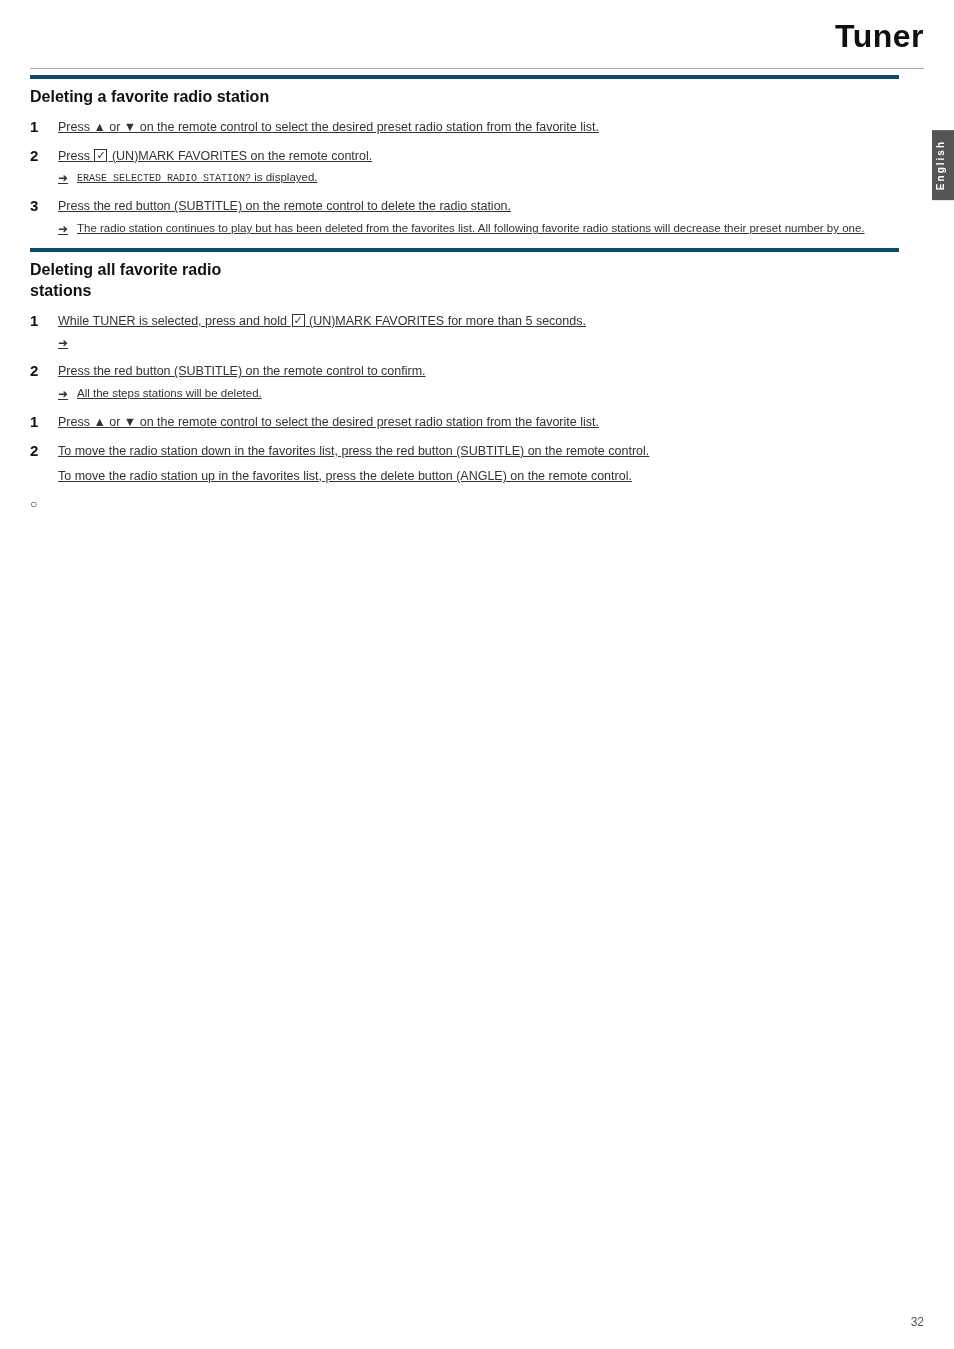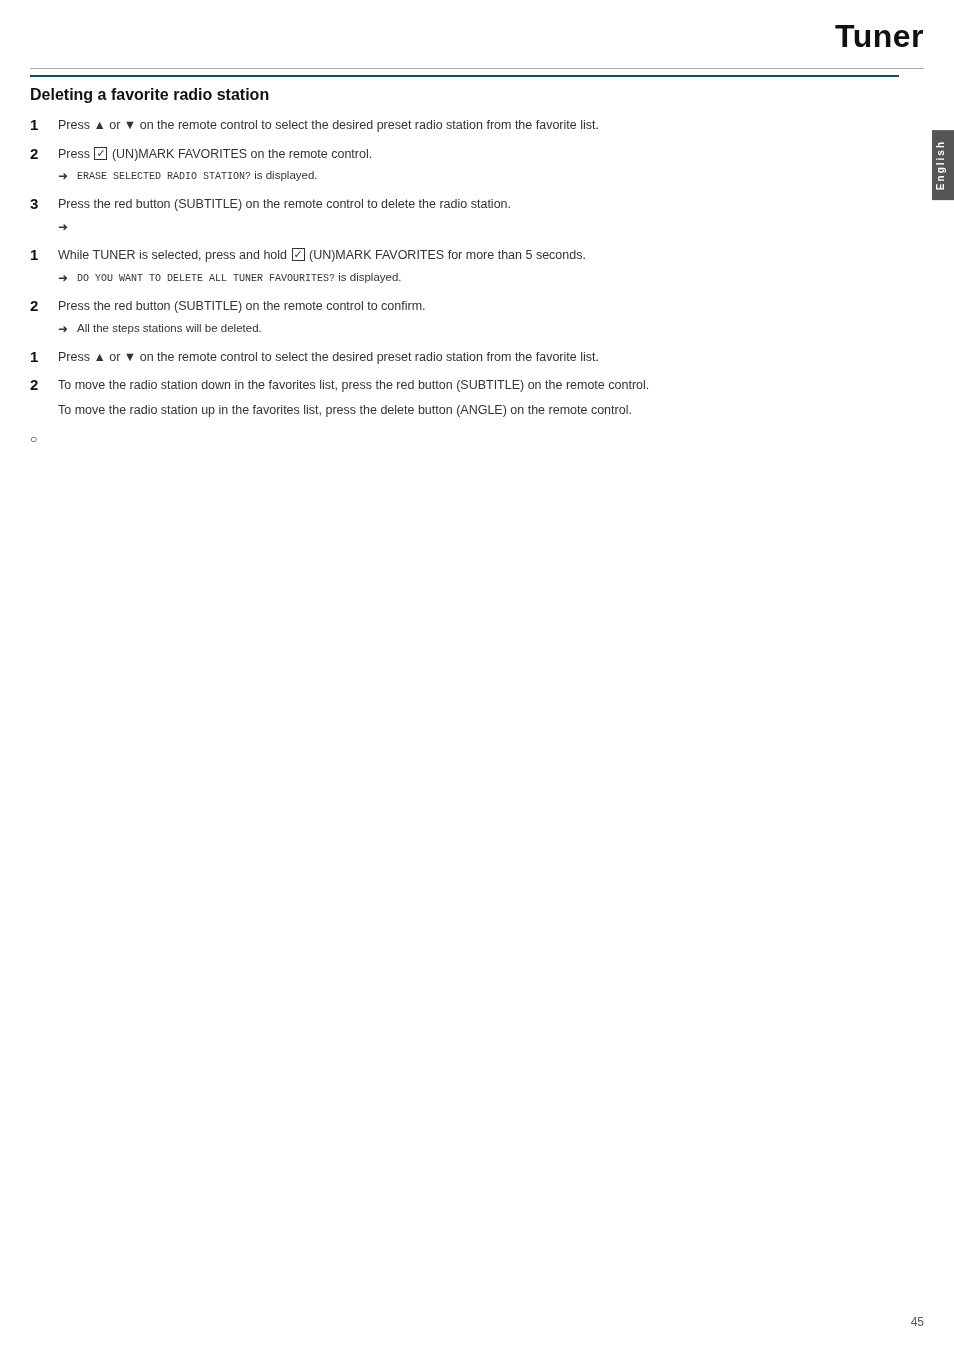--- a/index.html
+++ b/index.html
@@ -72,21 +72,21 @@
       right: 55px;
       padding-bottom: 40px;
     }
 
     
     .section {
       margin-bottom: 0;
     }
 
     .section-header {
-      border-top: 2px solid #0c4a6e;
+      border-top: 4px solid #0c4a6e;
       padding-top: 8px;
       margin-bottom: 10px;
     }
 
     .section-title {
       font-size: 16px;
       font-weight: bold;
       color: #111;
       line-height: 1.3;
     }
@@ -104,20 +104,21 @@
       min-width: 28px;
       padding-top: 0px;
       color: #111;
     }
 
     .step-content {
       flex: 1;
       font-size: 12.5px;
       line-height: 1.5;
       color: #333;
+      text-decoration: underline;
     }
 
     
     .arrow-note {
       display: flex;
       align-items: flex-start;
       margin-top: 4px;
       margin-left: 0;
     }
 
@@ -240,34 +241,39 @@
           </div>
         </div>
       </div>
 
       <div class="step">
         <div class="step-number">3</div>
         <div class="step-content">
           Press the red button (SUBTITLE) on the remote control to delete the radio station.
           <div class="arrow-note">
             <span class="arrow-symbol">➜</span>
+            <span class="arrow-text">The radio station continues to play but has been deleted from the favorites list. All following favorite radio stations will decrease their preset number by one.</span>
           </div>
         </div>
       </div>
     </div>
 
     <div class="section section-gap">
+      <div class="section-header">
+        <div class="section-title">
+          Deleting all favorite radio<br>stations
+        </div>
+      </div>
 
       <div class="step">
         <div class="step-number">1</div>
         <div class="step-content">
           While TUNER is selected, press and hold <span class="checkbox-icon"></span> (UN)MARK FAVORITES for more than 5 seconds.
           <div class="arrow-note">
             <span class="arrow-symbol">➜</span>
-            <span class="arrow-text"><span class="monospace">DO YOU WANT TO DELETE ALL TUNER FAVOURITES?</span> is displayed.</span>
           </div>
         </div>
       </div>
 
       <div class="step">
         <div class="step-number">2</div>
         <div class="step-content">
           Press the red button (SUBTITLE) on the remote control to confirm.
           <div class="arrow-note">
             <span class="arrow-symbol">➜</span>
@@ -296,15 +302,15 @@
         </div>
       </div>
 
       <div class="bullet-row">
         <div class="bullet-circle">○</div>
       </div>
     </div>
 
   </div>
 
-  <div class="page-number">45</div>
+  <div class="page-number">32</div>
 
 </div>
 
 </body></html>

